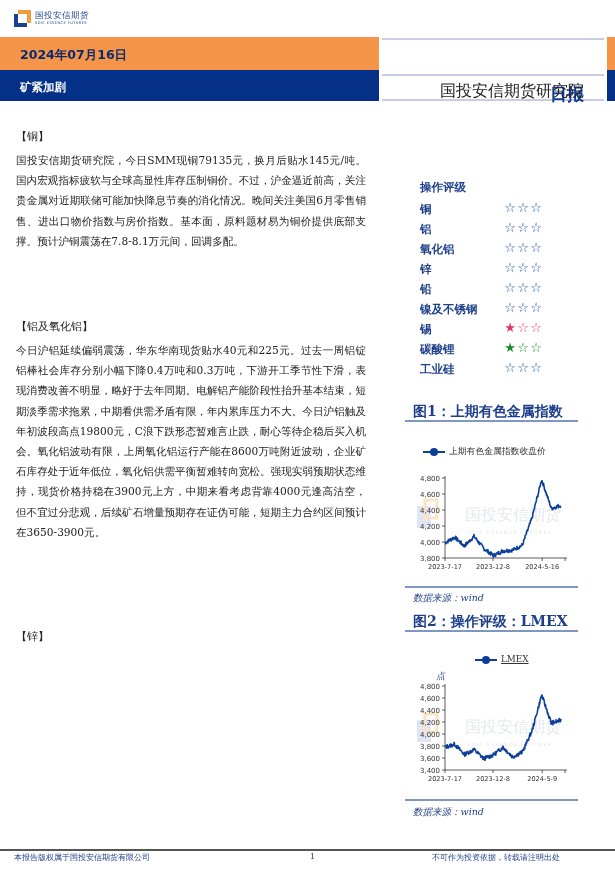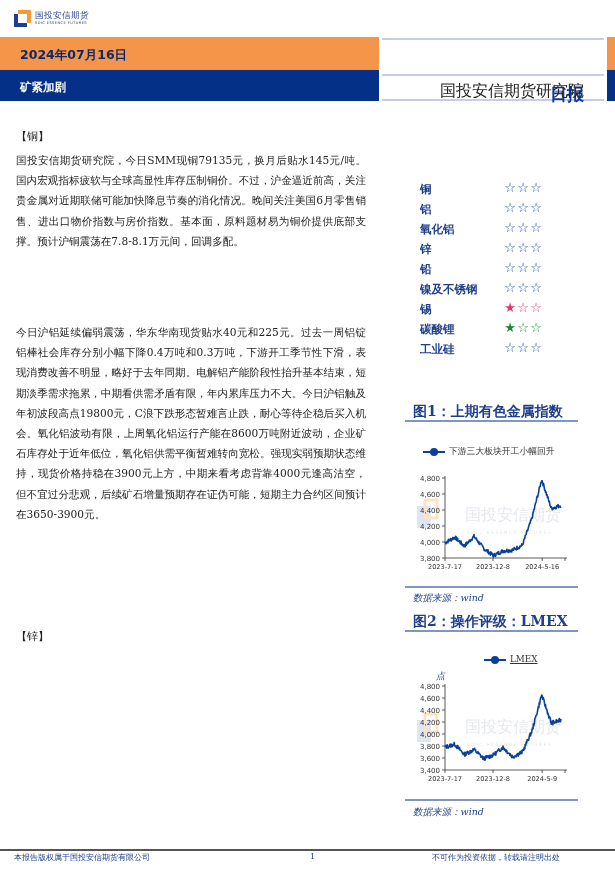--- a/index.html
+++ b/index.html
@@ -80,28 +80,30 @@
 <div class="hdr-line" style="top:99px;"></div>
 <div class="report-type">日报</div>
 <div class="institute">国投安信期货研究院</div>
 
 <div class="section" style="top:128px;">
   <div class="sec-title">【铜】</div>
   <div class="sec-body">国投安信期货研究院，今日SMM现铜79135元，换月后贴水145元/吨。国内宏观指标疲软与全球高显性库存压制铜价。不过，沪金逼近前高，关注贵金属对近期联储可能加快降息节奏的消化情况。晚间关注美国6月零售销售、进出口物价指数与房价指数。基本面，原料题材易为铜价提供底部支撑。预计沪铜震荡在7.8-8.1万元间，回调多配。</div>
 </div>
 
 <div class="section" style="top:318px;">
+  <div class="sec-title">【铝及氧化铝】</div>
   <div class="sec-body">今日沪铝延续偏弱震荡，华东华南现货贴水40元和225元。过去一周铝锭铝棒社会库存分别小幅下降0.4万吨和0.3万吨，下游开工季节性下滑，表现消费改善不明显，略好于去年同期。电解铝产能阶段性抬升基本结束，短期淡季需求拖累，中期看供需矛盾有限，年内累库压力不大。今日沪铝触及年初波段高点19800元，C浪下跌形态暂难言止跌，耐心等待企稳后买入机会。氧化铝波动有限，上周氧化铝运行产能在8600万吨附近波动，企业矿石库存处于近年低位，氧化铝供需平衡暂难转向宽松。强现实弱预期状态维持，现货价格持稳在3900元上方，中期来看考虑背靠4000元逢高沽空，但不宜过分悲观，后续矿石增量预期存在证伪可能，短期主力合约区间预计在3650-3900元。</div>
 </div>
 
 <div class="section" style="top:628px;">
   <div class="sec-title">【锌】</div>
 </div>
 
 <div class="ratings">
+  <div class="ratings-title">操作评级</div>
   <div id="rating-rows">
       <div class="rating-row">
         <span class="rating-label">铜</span>
         <span class="rating-stars"><span class="star" style="color: rgb(30, 79, 163);">☆</span><span class="star" style="color: rgb(30, 79, 163);">☆</span><span class="star" style="color: rgb(30, 79, 163);">☆</span></span>
       </div>
       <div class="rating-row">
         <span class="rating-label">铝</span>
         <span class="rating-stars"><span class="star" style="color: rgb(30, 79, 163);">☆</span><span class="star" style="color: rgb(30, 79, 163);">☆</span><span class="star" style="color: rgb(30, 79, 163);">☆</span></span>
       </div>
       <div class="rating-row">
@@ -132,21 +134,21 @@
         <span class="rating-label">工业硅</span>
         <span class="rating-stars"><span class="star" style="color: rgb(30, 79, 163);">☆</span><span class="star" style="color: rgb(30, 79, 163);">☆</span><span class="star" style="color: rgb(30, 79, 163);">☆</span></span>
       </div>
     </div>
 </div>
 
 <div class="fig-title" style="top:403px;">图1：上期有色金属指数</div>
 <div class="fig-rule" style="top:420px;"></div>
 <div class="chart" style="top:424px; height:160px;">
   <div class="legend" style="left:18px; top:22px;">
-    <span class="legend-marker"></span><span>下游三大板块开工小幅回升</span>
+    <span class="legend-marker"></span><span>上期有色金属指数收盘价</span>
   </div>
   <svg id="chart0" width="175" height="160">
       <text x="60" y="96" font-size="16" fill="#e6e8ee" font-family="DejaVu Sans, sans-serif">国投安信期货</text>
       <text x="62" y="110" font-size="4.5" fill="#e0e3ea" letter-spacing="1.5" font-family="DejaVu Sans, sans-serif">SDIC ESSENCE FUTURES</text>
       <rect x="12" y="82" width="14" height="22" fill="#dfe5f3"></rect>
       <rect x="20" y="76" width="12" height="18" fill="none" stroke="#fbe3c6" stroke-width="3"></rect>
       <line x1="40" y1="52" x2="40" y2="134" stroke="#333" stroke-width="0.8"></line>
       <line x1="40" y1="134" x2="162" y2="134" stroke="#333" stroke-width="0.8"></line>
       <line x1="37" y1="134" x2="40" y2="134" stroke="#333" stroke-width="0.8"></line>
       <text x="35" y="136.5" font-size="7" fill="#333" text-anchor="end" font-family="DejaVu Sans, sans-serif">3,800</text>
@@ -169,21 +171,21 @@
       <line x1="160" y1="134" x2="160" y2="137" stroke="#333" stroke-width="0.8"></line>
       <polyline points="40.0,118.8 40.5,118.3 41.0,119.8 41.5,119.0 41.9,117.9 42.4,117.4 42.9,118.8 43.4,115.3 43.9,116.2 44.4,116.6 44.8,116.9 45.3,114.6 45.8,114.8 46.3,116.9 46.8,114.9 47.3,115.7 47.7,113.6 48.2,115.4 48.7,113.5 49.2,113.5 49.7,114.5 50.1,115.4 50.6,112.3 51.1,112.6 51.6,116.5 52.1,115.6 52.6,114.0 53.0,117.5 53.5,117.0 54.0,117.0 54.5,116.9 55.0,118.9 55.5,119.8 56.0,117.0 56.4,119.6 56.9,120.9 57.4,120.1 57.9,121.4 58.4,122.5 58.9,120.5 59.3,122.6 59.8,122.1 60.3,122.7 60.8,118.9 61.3,121.1 61.8,118.1 62.2,119.2 62.7,119.7 63.2,117.7 63.7,118.1 64.2,116.2 64.7,116.1 65.1,117.7 65.6,116.9 66.1,115.5 66.6,116.4 67.1,116.1 67.5,114.2 68.0,112.6 68.5,112.3 69.0,110.6 69.5,113.7 70.0,113.8 70.5,114.2 70.9,115.0 71.4,114.0 71.9,116.2 72.4,116.8 72.9,118.1 73.3,118.9 73.8,117.4 74.3,120.5 74.8,120.5 75.3,119.1 75.8,119.4 76.3,119.5 76.7,120.3 77.2,121.2 77.7,122.2 78.2,123.2 78.7,124.2 79.2,126.7 79.6,125.8 80.1,126.1 80.6,127.0 81.1,126.6 81.6,125.8 82.0,126.0 82.5,128.2 83.0,125.8 83.5,130.0 84.0,128.9 84.5,128.4 85.0,129.3 85.4,131.1 85.9,127.8 86.4,130.3 86.9,129.0 87.4,130.5 87.8,131.4 88.3,133.1 88.8,130.2 89.3,129.5 89.8,131.8 90.3,132.5 90.8,131.8 91.2,129.3 91.7,129.1 92.2,129.0 92.7,128.0 93.2,130.3 93.7,127.6 94.1,130.0 94.6,130.3 95.1,129.9 95.6,129.9 96.1,127.6 96.5,126.2 97.0,125.9 97.5,128.5 98.0,126.8 98.5,128.6 99.0,127.6 99.4,126.7 99.9,128.4 100.4,127.2 100.9,127.6 101.4,127.3 101.9,125.3 102.3,127.9 102.8,127.7 103.3,128.4 103.8,125.8 104.3,127.9 104.8,126.6 105.3,127.8 105.7,126.2 106.2,126.5 106.7,128.0 107.2,125.0 107.7,126.2 108.2,124.8 108.6,126.2 109.1,123.6 109.6,124.2 110.1,124.2 110.6,125.5 111.1,124.9 111.5,125.8 112.0,122.3 112.5,125.3 113.0,125.1 113.5,124.4 113.9,123.7 114.4,124.5 114.9,122.0 115.4,122.4 115.9,122.4 116.4,121.5 116.8,119.8 117.3,121.1 117.8,120.2 118.3,120.0 118.8,115.5 119.3,115.1 119.8,114.4 120.2,111.4 120.7,111.0 121.2,110.5 121.7,107.1 122.2,106.1 122.7,106.6 123.1,104.9 123.6,102.7 124.1,101.0 124.6,99.1 125.1,99.3 125.6,96.1 126.0,96.2 126.5,94.0 127.0,94.2 127.5,93.8 128.0,88.3 128.4,88.0 128.9,85.7 129.4,84.8 129.9,81.5 130.4,79.4 130.9,78.6 131.3,76.9 131.8,73.3 132.3,72.0 132.8,72.8 133.3,69.6 133.8,67.3 134.3,63.2 134.7,62.6 135.2,62.7 135.7,58.7 136.2,58.8 136.7,56.8 137.2,56.9 137.6,59.2 138.1,61.8 138.6,59.5 139.1,62.7 139.6,66.1 140.1,66.1 140.5,68.4 141.0,67.9 141.5,71.1 142.0,70.5 142.5,73.7 142.9,72.7 143.4,75.4 143.9,77.6 144.4,77.3 144.9,81.4 145.4,82.1 145.8,83.3 146.3,82.8 146.8,84.0 147.3,85.7 147.8,85.3 148.3,83.8 148.8,84.6 149.2,83.8 149.7,83.2 150.2,83.8 150.7,84.8 151.2,84.6 151.7,81.7 152.1,82.7 152.6,82.1 153.1,80.6 153.6,83.6 154.1,82.2 154.6,82.8 155.0,82.0 155.5,83.2 156.0,82.7" fill="none" stroke="#0c3f9a" stroke-width="1.6" stroke-linejoin="round"></polyline>
     </svg>
 </div>
 <div class="fig-rule" style="top:586px;"></div>
 <div class="fig-source" style="top:592px;">数据来源：wind</div>
 
 <div class="fig-title" style="top:613px;">图2：操作评级：LMEX</div>
 <div class="fig-rule" style="top:630px;"></div>
 <div class="chart" style="top:634px; height:160px;">
-  <div class="legend" style="left:79px; top:20px;text-decoration:underline;">
+  <div class="legend" style="left:70px; top:20px;text-decoration:underline;">
     <span class="legend-marker"></span><span>LMEX</span>
   </div>
   <div class="unit-label" style="left:31px; top:36px;">点</div>
   <svg id="chart1" width="175" height="160">
       <text x="60" y="98" font-size="16" fill="#e6e8ee" font-family="DejaVu Sans, sans-serif">国投安信期货</text>
       <text x="62" y="112" font-size="4.5" fill="#e0e3ea" letter-spacing="1.5" font-family="DejaVu Sans, sans-serif">SDIC ESSENCE FUTURES</text>
       <rect x="12" y="86" width="14" height="22" fill="#dfe5f3"></rect>
       <rect x="20" y="80" width="12" height="18" fill="none" stroke="#fbe3c6" stroke-width="3"></rect>
       <line x1="40" y1="50" x2="40" y2="136" stroke="#333" stroke-width="0.8"></line>
       <line x1="40" y1="136" x2="162" y2="136" stroke="#333" stroke-width="0.8"></line>

